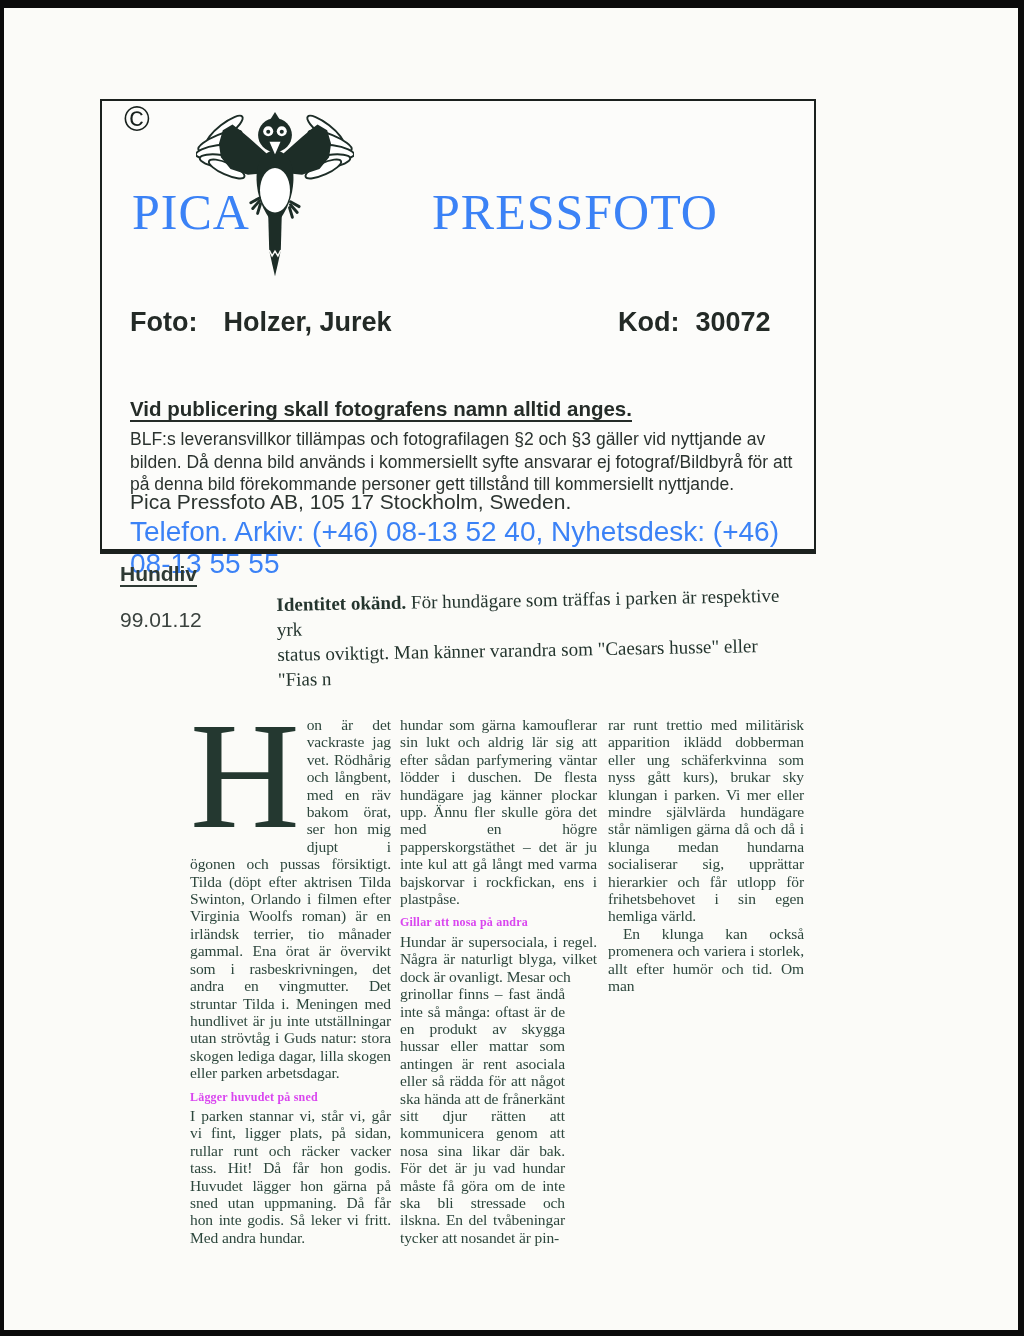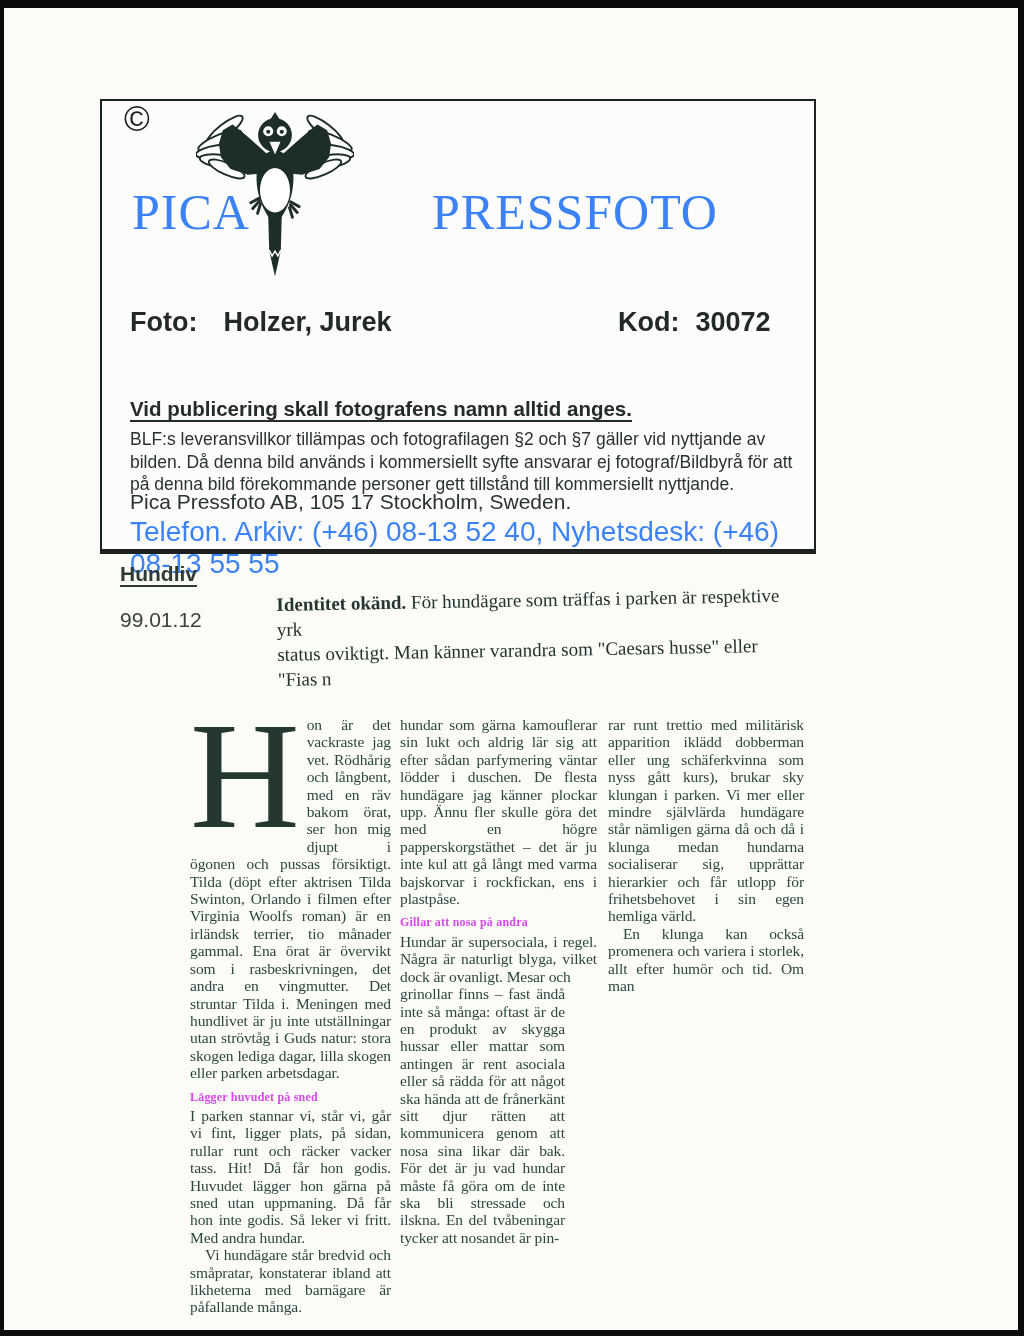--- a/index.html
+++ b/index.html
@@ -143,38 +143,37 @@
 
   <span class="logo-word logo-pica">PICA</span>
   <span class="logo-word logo-press">PRESSFOTO</span>
 
   <div class="credit-row">
     <span>Foto:</span><span class="credit-name">Holzer, Jurek</span>
     <span class="kod-group"><span>Kod:</span><span class="kod-code">30072</span></span>
   </div>
 
   <div class="publish-rule">Vid publicering skall fotografens namn alltid anges.</div>
-  <div class="legal">BLF:s leveransvillkor tillämpas och fotografilagen §2 och §7 gäller vid nyttjande av bilden. Då denna bild används i kommersiellt syfte ansvarar ej fotograf/Bildbyrå för att på denna bild förekommande personer gett tillstånd till kommersiellt nyttjande.</div>
+  <div class="legal">BLF:s leveransvillkor tillämpas och fotografilagen §2 och §3 gäller vid nyttjande av bilden. Då denna bild används i kommersiellt syfte ansvarar ej fotograf/Bildbyrå för att på denna bild förekommande personer gett tillstånd till kommersiellt nyttjande.</div>
   <div class="address">Pica Pressfoto AB, 105 17 Stockholm, Sweden.</div>
   <div class="phone">Telefon. Arkiv: (+46) 08-13 52 40, Nyhetsdesk: (+46) 08-13 55 55</div>
 </div>
 
 <div class="category">Hundliv</div>
 <div class="date">99.01.12</div>
 <div class="caption" id="caption">
     <div><b>Identitet okänd.</b> För hundägare som träffas i parken är respektive yrk</div>
     <div>status oviktigt. Man känner varandra som "Caesars husse" eller "Fias n</div>
   </div>
 
 <div>
   <div class="article-col col-1">
       <p class="blk-dropcap"><span class="dropcap">H</span>on är det vackraste jag vet. Rödhårig och långbent, med en räv bakom örat, ser hon mig djupt i ögonen och pussas försiktigt. Tilda (döpt efter aktrisen Tilda Swinton, Orlando i filmen efter Virginia Woolfs roman) är en irländsk terrier, tio månader gammal. Ena örat är övervikt som i rasbeskrivningen, det andra en vingmutter. Det struntar Tilda i. Meningen med hundlivet är ju inte utställningar utan strövtåg i Guds natur: stora skogen lediga dagar, lilla skogen eller parken arbetsdagar.</p>
       <h3 class="blk-heading">Lägger huvudet på sned</h3>
       <p class="blk-para">I parken stannar vi, står vi, går vi fint, ligger plats, på sidan, rullar runt och räcker vacker tass. Hit! Då får hon godis. Huvudet lägger hon gärna på sned utan uppmaning. Då får hon inte godis. Så leker vi fritt. Med andra hundar.</p>
-      <p class="blk-para-indent">Vi hundägare står bredvid och småpratar, konstaterar ibland att likheterna med barnägare är påfallande många.</p>
     </div>
   <div class="article-col col-2">
       <p class="blk-para">hundar som gärna kamouflerar sin lukt och aldrig lär sig att efter sådan parfymering väntar lödder i duschen. De flesta hundägare jag känner plockar upp. Ännu fler skulle göra det med en högre papperskorgstäthet – det är ju inte kul att gå långt med varma bajskorvar i rockfickan, ens i plastpåse.</p>
       <h3 class="blk-heading">Gillar att nosa på andra</h3>
       <p class="blk-para">Hundar är supersociala, i regel. Några är naturligt blyga, vilket dock är ovanligt. Mesar och</p>
       <p class="blk-para-narrow">grinollar finns – fast ändå inte så många: oftast är de en produkt av skygga hussar eller mattar som antingen är rent asociala eller så rädda för att något ska hända att de frånerkänt sitt djur rätten att kommunicera genom att nosa sina likar där bak. För det är ju vad hundar måste få göra om de inte ska bli stressade och ilskna. En del tvåbeningar tycker att nosandet är pin-</p>
     </div>
   <div class="article-col col-3">
       <p class="blk-para">rar runt trettio med militärisk apparition iklädd dobberman eller ung schäferkvinna som nyss gått kurs), brukar sky klungan i parken. Vi mer eller mindre självlärda hundägare står nämligen gärna då och då i klunga medan hundarna socialiserar sig, upprättar hierarkier och får utlopp för frihetsbehovet i sin egen hemliga värld.</p>
       <p class="blk-para-indent">En klunga kan också promenera och variera i storlek, allt efter humör och tid. Om man</p>

